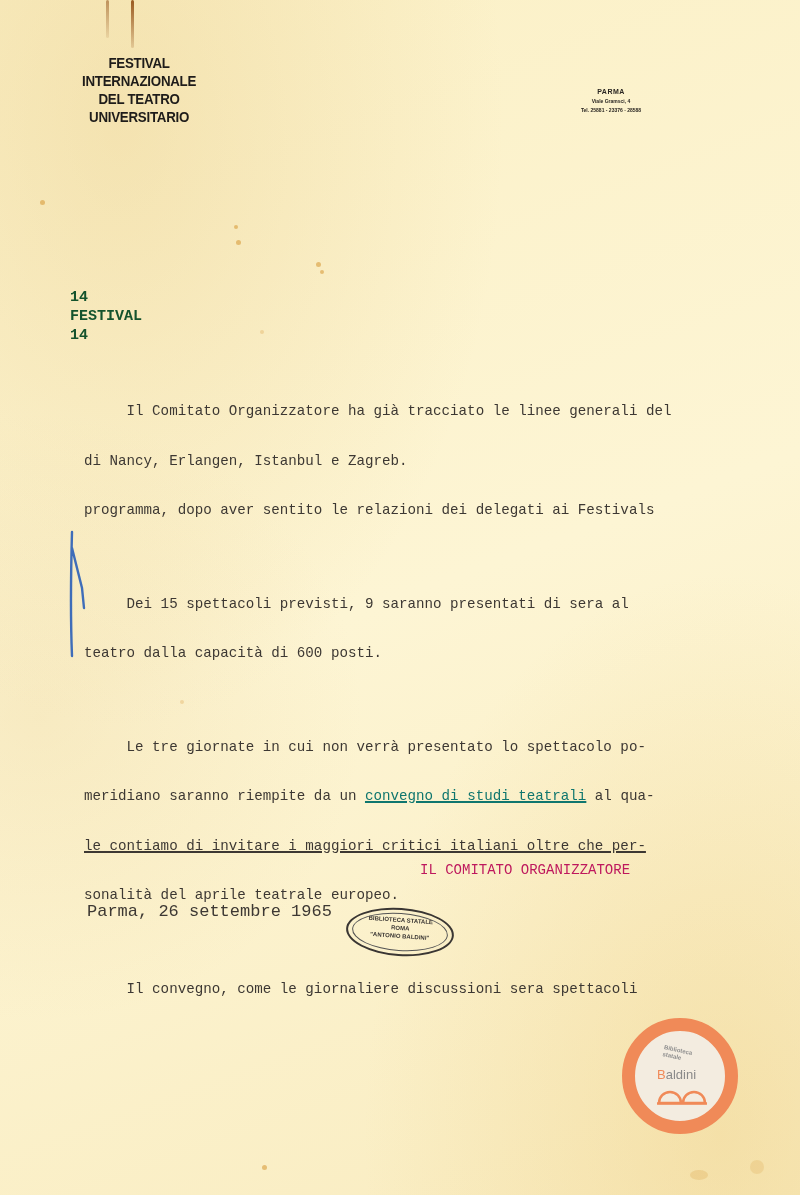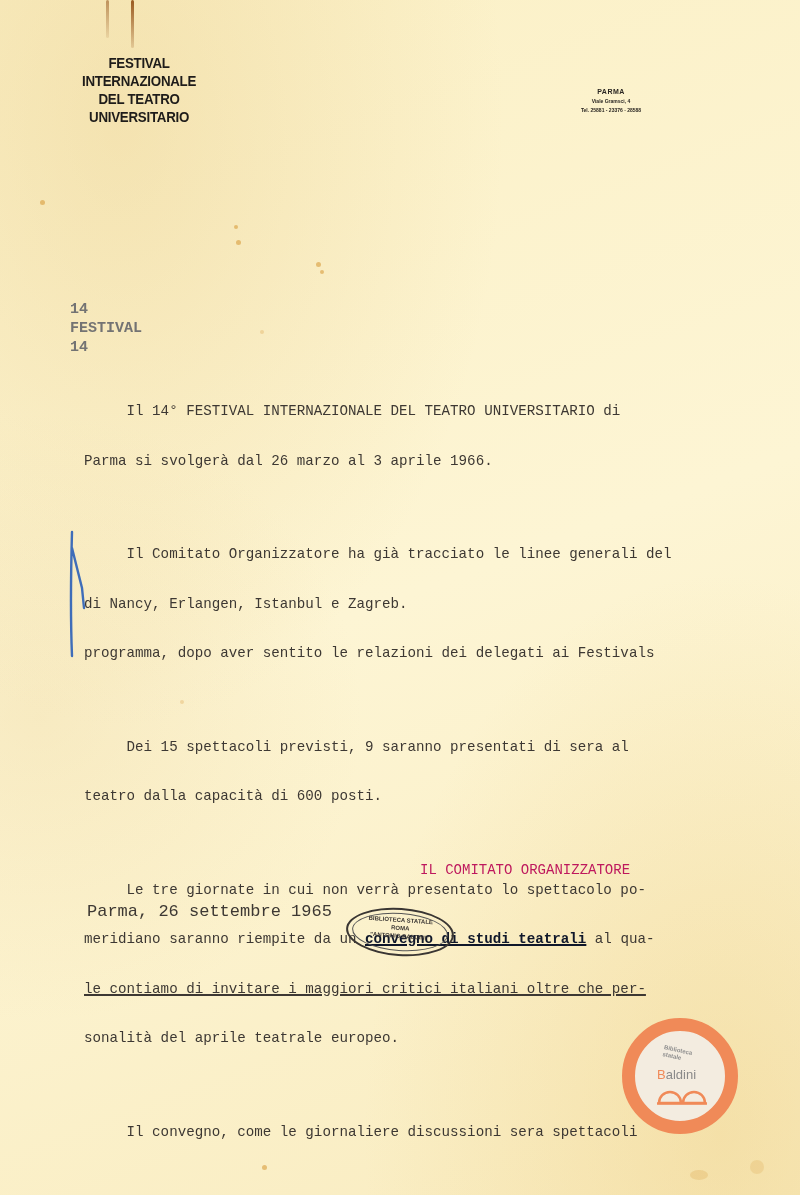--- a/index.html
+++ b/index.html
@@ -24,30 +24,30 @@
     text-align: center; letter-spacing: -0.3px; transform: scaleX(0.86); transform-origin: left top;
   }
   .letterhead div { white-space: nowrap; }
   .addr {
     position: absolute; left: 556px; top: 88px; width: 110px; text-align: center;
     font-family: "Liberation Sans", "DejaVu Sans", sans-serif; color: #2a2622;
   }
   .addr .city { font-size: 7px; font-weight: bold; letter-spacing: 0.5px; }
   .addr .line { font-size: 5px; font-weight: bold; margin-top: 3px; }
 
-  .marker { position: absolute; left: 70px; top: 300px; font-size: 15px; line-height: 19px; font-weight: bold; color: #737373; }
+  .marker { position: absolute; left: 70px; top: 288px; font-size: 15px; line-height: 19px; font-weight: bold; color: #14532d; }
 
   .body-text {
     position: absolute; left: 84px; top: 370px; width: 640px;
     font-size: 14.2px; line-height: 16.5px; color: #3d3833;
   }
   .para { margin: 0 0 11px 0; white-space: pre; }
   .para .l { display: block; white-space: pre; }
   .ul { text-decoration: underline; text-decoration-thickness: 1.5px; }
-  .strong { font-weight: bold; color: #0f172a; }
+  .strong { font-weight: normal; color: #0f766e; }
 
   .signature { position: absolute; left: 420px; top: 862px; font-size: 14px; color: #be185d; white-space: pre; }
   .dateline { position: absolute; left: 87px; top: 902px; font-size: 17px; color: #3d3833; white-space: pre; }
 
   .stamp {
     position: absolute; left: 346px; top: 908px; width: 108px; height: 48px;
     border: 2px solid #3a3633; border-radius: 50%; box-sizing: border-box;
     font-family: "Liberation Sans", "DejaVu Sans", sans-serif; font-weight: bold; color: #3a3633;
     text-align: center; font-size: 6px; line-height: 8px; padding-top: 6px; transform: rotate(4deg);
   }
@@ -96,24 +96,20 @@
 </div>
 
 <div class="marker">
   <div>14</div>
   <div>FESTIVAL</div>
   <div>14</div>
 </div>
 
 <div class="body-text">
   <div class="para">
-    <span class="l">     Il 14° FESTIVAL INTERNAZIONALE DEL TEATRO UNIVERSITARIO di</span>
-    <span class="l">Parma si svolgerà dal 26 marzo al 3 aprile 1966.</span>
-  </div>
-  <div class="para">
     <span class="l">     Il Comitato Organizzatore ha già tracciato le linee generali del</span>
     <span class="l">di Nancy, Erlangen, Istanbul e Zagreb.</span>
     <span class="l">programma, dopo aver sentito le relazioni dei delegati ai Festivals</span>
   </div>
   <div class="para">
     <span class="l">     Dei 15 spettacoli previsti, 9 saranno presentati di sera al</span>
     <span class="l">teatro dalla capacità di 600 posti.</span>
   </div>
   <div class="para">
     <span class="l">     Le tre giornate in cui non verrà presentato lo spettacolo po-</span>

